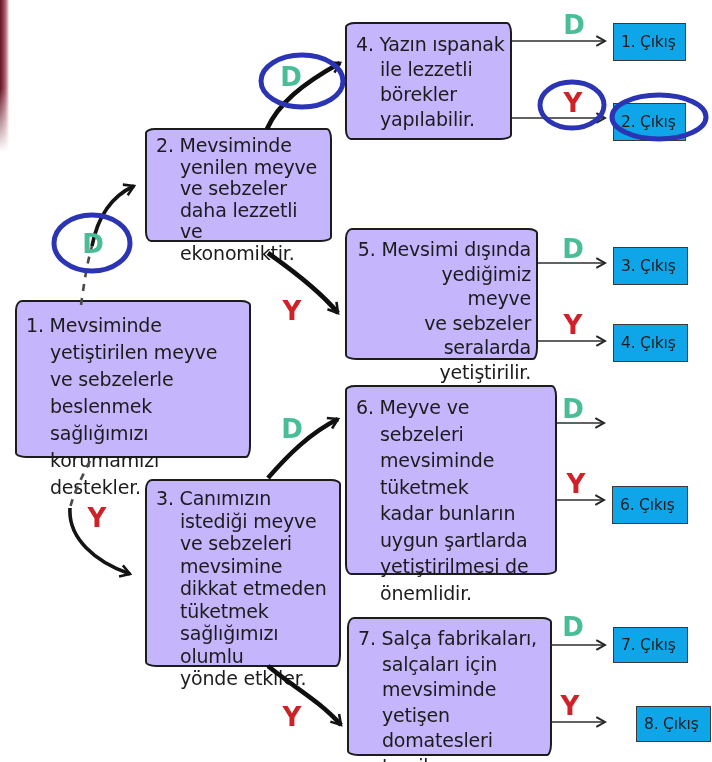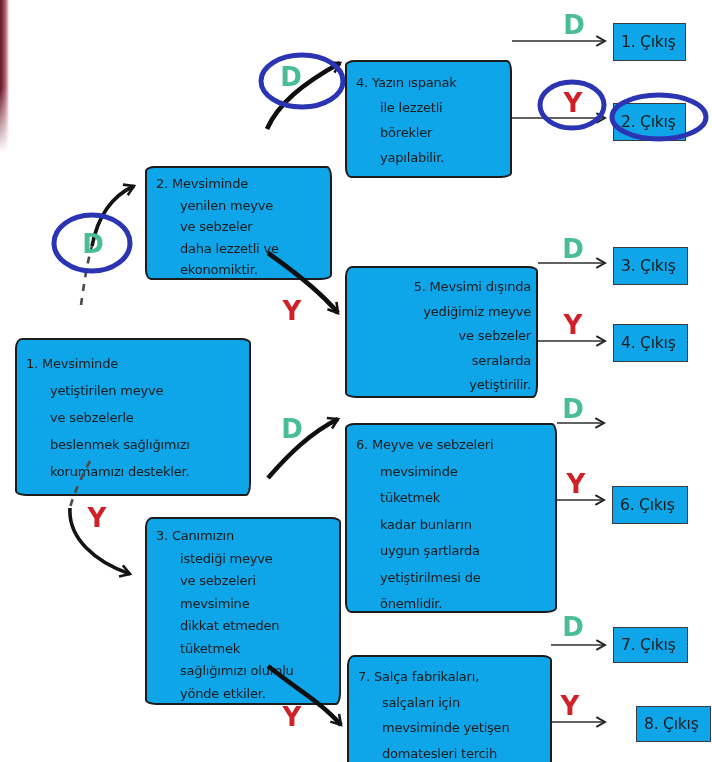--- a/index.html
+++ b/index.html
@@ -14,24 +14,24 @@
     background: #ffffff; overflow: hidden;
     font-family: "DejaVu Sans", sans-serif; color: var(--ink);
   }
   .edge-stripe {
     position: absolute; left: 0; top: 0; width: 9px; height: 160px;
     background-image:
       linear-gradient(to bottom, rgba(255,255,255,0) 0%, rgba(255,255,255,0) 55%, #ffffff 95%),
       linear-gradient(to right, #5f1626 0%, #8f3a4c 35%, #b06675 60%, #e7c3ca 90%, #ffffff 100%);
   }
   .node {
-    position: absolute; box-sizing: border-box; background: #0ea5e9;
+    position: absolute; box-sizing: border-box; background: #c4b5fd;
     border: 2.2px solid #1c1c1c;
     padding: 7px 5px 4px 33px; text-indent: -24px;
-    font-size: 13px; white-space: pre-line; letter-spacing: -0.2px; margin-top: 38px;
+    font-size: 19px; white-space: pre-line; letter-spacing: -0.2px;
   }
   .wig1 { border-radius: 7px 10px 5px 11px / 10px 5px 12px 5px; }
   .wig2 { border-radius: 10px 5px 11px 6px / 5px 11px 5px 10px; }
   .out {
     position: absolute; box-sizing: border-box; background: #0ea5e9;
     border: 1.7px solid #3a3a3a;
     display: flex; align-items: center; padding-left: 7px;
     font-size: 15.5px; letter-spacing: -0.2px;
   }
   .dy {

